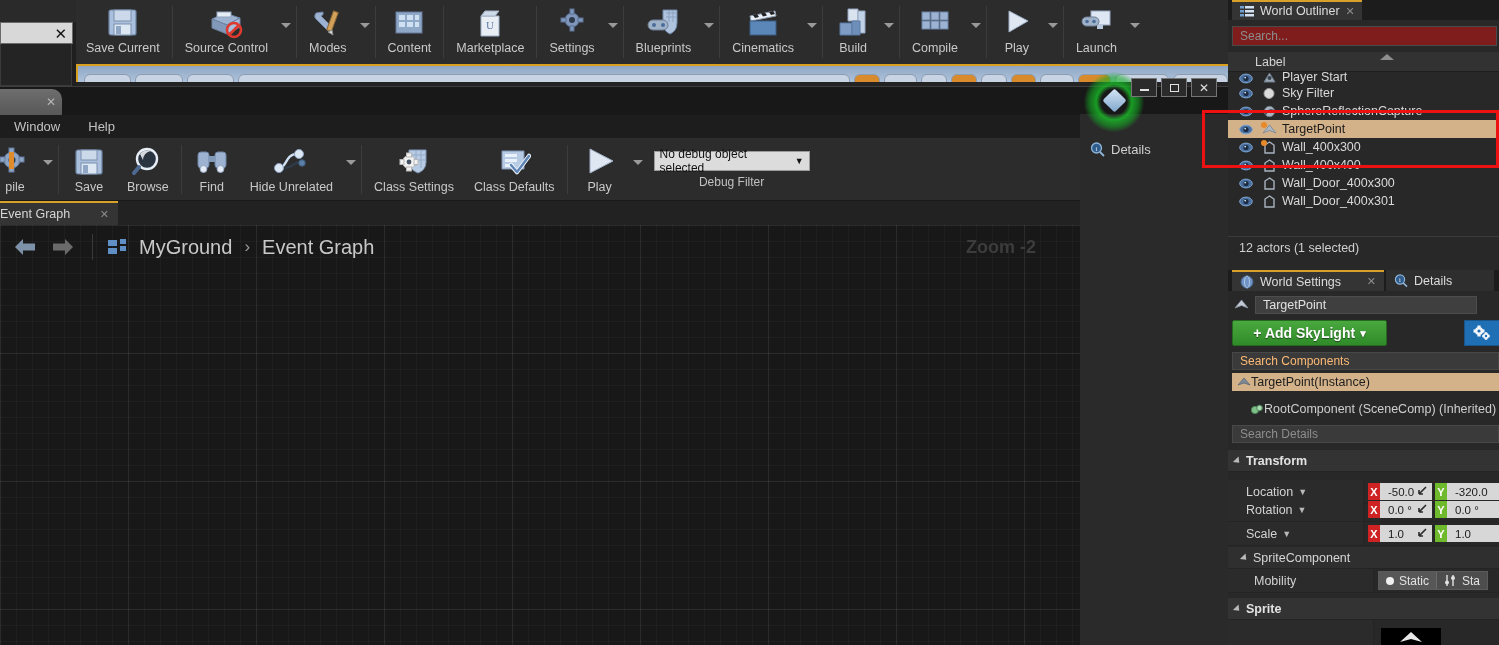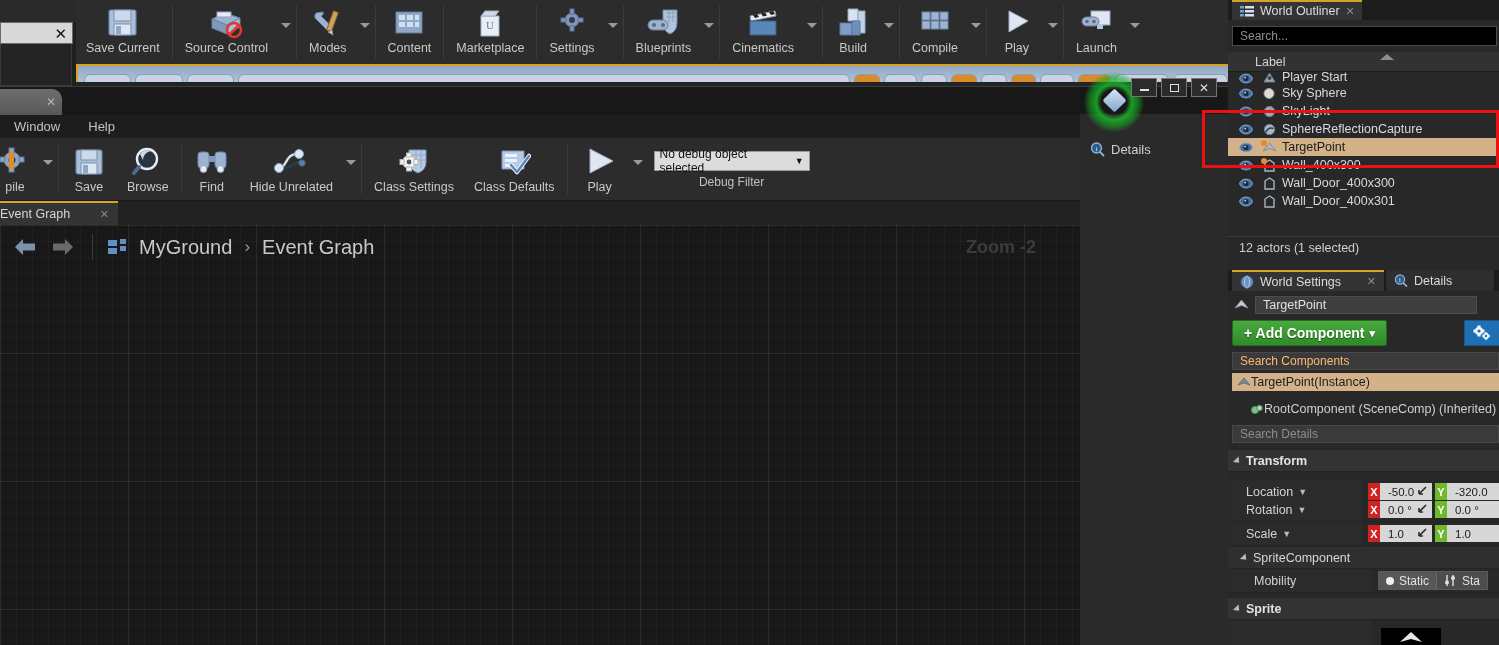--- a/index.html
+++ b/index.html
@@ -216,21 +216,21 @@
   .wo-tab {
     position: absolute; left: 4px; top: 0; height: 20px; padding: 0 22px 0 8px;
     background: #343434; display: flex; align-items: center; gap: 6px;
     border-top: 2px solid #d8a22a;
   }
   .wo-tab .t { font-size: 12.5px; color: #dcdcdc; }
   .wo-tab .x { position: absolute; right: 7px; color: #8c8c8c; font-size: 11px; }
 
   .wo-search {
     position: absolute; left: 4px; top: 26px; width: 265px; height: 20px;
-    background: #000000; border: 1px solid #4a4a4a;
+    background: #7f1d1d; border: 1px solid #4a4a4a;
     display: flex; align-items: center; padding-left: 7px;
     font-size: 12px; color: #8d8d8d;
   }
   .wo-header {
     position: absolute; left: 0; top: 52px; width: 271px; height: 20px;
     background: #323232; border-bottom: 1px solid #1e1e1e;
     display: flex; align-items: center;
   }
   .wo-header .lbl { margin-left: 27px; font-size: 12.5px; color: #d2d2d2; }
   .wo-header .sortarrow {
@@ -894,85 +894,84 @@
               <ellipse cx="7" cy="5.5" rx="6.3" ry="4.4" fill="#4a6e9e" stroke="#7fa8d4" stroke-width="1"></ellipse>
               <circle cx="7" cy="5.5" r="2.6" fill="#1b2c42"></circle>
               <circle cx="6.2" cy="4.6" r="0.9" fill="#cfe2f5"></circle>
             </svg>
           </span>
           <span class="typeico">
             <svg width="14" height="13" viewBox="0 0 14 13">
               <circle cx="7" cy="6.5" r="5" fill="#dcdcdc" stroke="#9a9a9a"></circle>
             </svg>
           </span>
-          <span class="name">Sky Sphere</span>
+          <span class="name">Sky Filter</span>
         </div>
         <div class="wo-row">
           <span class="eye">
             <svg width="14" height="11" viewBox="0 0 14 11">
               <ellipse cx="7" cy="5.5" rx="6.3" ry="4.4" fill="#4a6e9e" stroke="#7fa8d4" stroke-width="1"></ellipse>
               <circle cx="7" cy="5.5" r="2.6" fill="#1b2c42"></circle>
               <circle cx="6.2" cy="4.6" r="0.9" fill="#cfe2f5"></circle>
             </svg>
           </span>
           <span class="typeico">
             <svg width="15" height="13" viewBox="0 0 15 13">
-              <circle cx="7.5" cy="6.5" r="5.2" fill="#9aa6b4" stroke="#6d7a89"></circle>
-              <path d="M3 8 q4 -5 9 0" fill="none" stroke="#33404f" stroke-width="1.3"></path>
-            </svg>
-          </span>
-          <span class="name">SkyLight</span>
+              <circle cx="7.5" cy="6.5" r="5.2" fill="#aab5c2" stroke="#6d7a89"></circle>
+              <path d="M3.5 9.5 q3 -6 8 -4" fill="none" stroke="#2f3a48" stroke-width="1.4"></path>
+            </svg>
+          </span>
+          <span class="name">SphereReflectionCapture</span>
+        </div>
+        <div class="wo-row sel">
+          <span class="eye">
+            <svg width="14" height="11" viewBox="0 0 14 11">
+              <ellipse cx="7" cy="5.5" rx="6.3" ry="4.4" fill="#4a6e9e" stroke="#7fa8d4" stroke-width="1"></ellipse>
+              <circle cx="7" cy="5.5" r="2.6" fill="#1b2c42"></circle>
+              <circle cx="6.2" cy="4.6" r="0.9" fill="#cfe2f5"></circle>
+            </svg>
+          </span>
+          <span class="typeico">
+            <span style="position:absolute;width:6px;height:6px;border-radius:50%;background:#e8892a;margin-left:-10px;margin-top:-9px;"></span>
+            <svg width="15" height="13" viewBox="0 0 15 13">
+              <path d="M1 10 L7.5 2 L14 10 L7.5 7.5z" fill="#aeb8c4" stroke="#78828f" stroke-width=".8"></path>
+            </svg>
+          </span>
+          <span class="name">TargetPoint</span>
         </div>
         <div class="wo-row">
           <span class="eye">
             <svg width="14" height="11" viewBox="0 0 14 11">
               <ellipse cx="7" cy="5.5" rx="6.3" ry="4.4" fill="#4a6e9e" stroke="#7fa8d4" stroke-width="1"></ellipse>
               <circle cx="7" cy="5.5" r="2.6" fill="#1b2c42"></circle>
               <circle cx="6.2" cy="4.6" r="0.9" fill="#cfe2f5"></circle>
             </svg>
           </span>
           <span class="typeico">
-            <svg width="15" height="13" viewBox="0 0 15 13">
-              <circle cx="7.5" cy="6.5" r="5.2" fill="#aab5c2" stroke="#6d7a89"></circle>
-              <path d="M3.5 9.5 q3 -6 8 -4" fill="none" stroke="#2f3a48" stroke-width="1.4"></path>
-            </svg>
-          </span>
-          <span class="name">SphereReflectionCapture</span>
-        </div>
-        <div class="wo-row sel">
-          <span class="eye">
-            <svg width="14" height="11" viewBox="0 0 14 11">
-              <ellipse cx="7" cy="5.5" rx="6.3" ry="4.4" fill="#4a6e9e" stroke="#7fa8d4" stroke-width="1"></ellipse>
-              <circle cx="7" cy="5.5" r="2.6" fill="#1b2c42"></circle>
-              <circle cx="6.2" cy="4.6" r="0.9" fill="#cfe2f5"></circle>
-            </svg>
-          </span>
-          <span class="typeico">
             <span style="position:absolute;width:6px;height:6px;border-radius:50%;background:#e8892a;margin-left:-10px;margin-top:-9px;"></span>
-            <svg width="15" height="13" viewBox="0 0 15 13">
-              <path d="M1 10 L7.5 2 L14 10 L7.5 7.5z" fill="#aeb8c4" stroke="#78828f" stroke-width=".8"></path>
-            </svg>
-          </span>
-          <span class="name">TargetPoint</span>
+            <svg width="13" height="13" viewBox="0 0 13 13">
+              <path d="M2 12 L2 4 L6.5 1 L11 4 L11 12z" fill="none" stroke="#a8b2be" stroke-width="1.4"></path>
+            </svg>
+          </span>
+          <span class="name">Wall_400x300</span>
         </div>
         <div class="wo-row">
           <span class="eye">
             <svg width="14" height="11" viewBox="0 0 14 11">
               <ellipse cx="7" cy="5.5" rx="6.3" ry="4.4" fill="#4a6e9e" stroke="#7fa8d4" stroke-width="1"></ellipse>
               <circle cx="7" cy="5.5" r="2.6" fill="#1b2c42"></circle>
               <circle cx="6.2" cy="4.6" r="0.9" fill="#cfe2f5"></circle>
             </svg>
           </span>
           <span class="typeico">
-            <span style="position:absolute;width:6px;height:6px;border-radius:50%;background:#e8892a;margin-left:-10px;margin-top:-9px;"></span>
             <svg width="13" height="13" viewBox="0 0 13 13">
               <path d="M2 12 L2 4 L6.5 1 L11 4 L11 12z" fill="none" stroke="#a8b2be" stroke-width="1.4"></path>
             </svg>
           </span>
-          <span class="name">Wall_400x300</span>
+          <span class="name">Wall_400x400</span>
         </div>
         <div class="wo-row">
           <span class="eye">
             <svg width="14" height="11" viewBox="0 0 14 11">
               <ellipse cx="7" cy="5.5" rx="6.3" ry="4.4" fill="#4a6e9e" stroke="#7fa8d4" stroke-width="1"></ellipse>
               <circle cx="7" cy="5.5" r="2.6" fill="#1b2c42"></circle>
               <circle cx="6.2" cy="4.6" r="0.9" fill="#cfe2f5"></circle>
             </svg>
           </span>
           <span class="typeico">
@@ -1030,21 +1029,21 @@
             <path d="M1 10 L7.5 2 L14 10 L7.5 7.5z" fill="#c3ccd6" stroke="#8a95a3" stroke-width=".8"></path>
           </svg>
       </span>
       <div class="ds-nameinput">
         <span>TargetPoint</span>
       </div>
     </div>
 
     <div class="ds-addrow">
       <div class="add-comp-btn">
-        <span>+ Add Component</span>
+        <span>+ Add SkyLight</span>
         <span style="font-size:11px;">▾</span>
       </div>
       <div class="blue-btn">
         <span style="display:flex;">
           <svg width="18" height="16" viewBox="0 0 18 16">
             <g fill="#f2f6fb">
                 <circle cx="6" cy="6" r="4"></circle>
                 <rect x="4.4" y="0.5" width="3.2" height="3"></rect>
                 <rect x="4.4" y="8.5" width="3.2" height="3"></rect>
                 <rect x="0.5" y="4.4" width="3" height="3.2"></rect>

